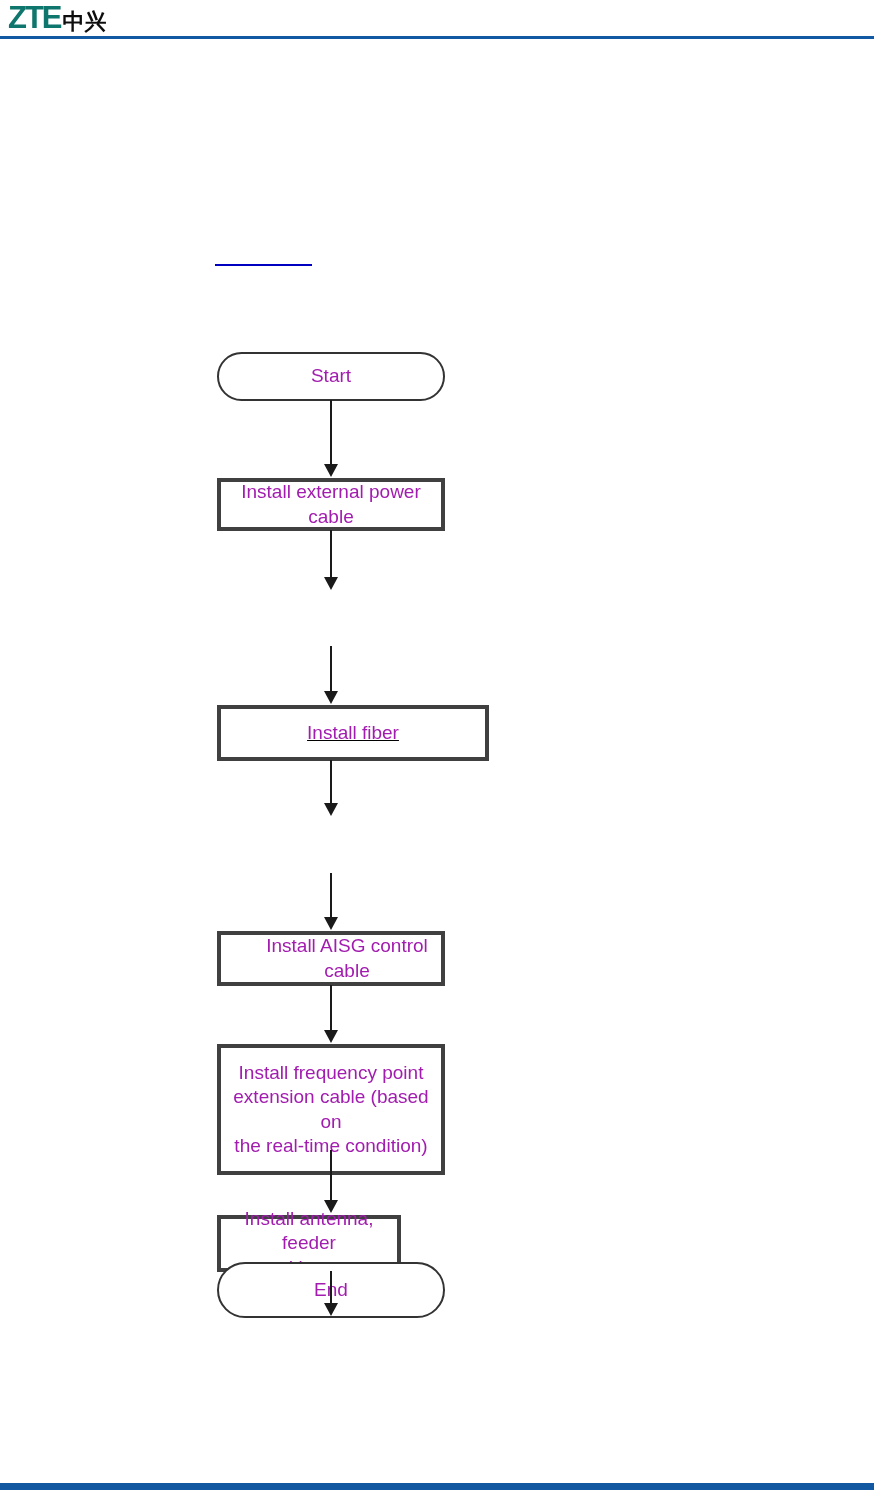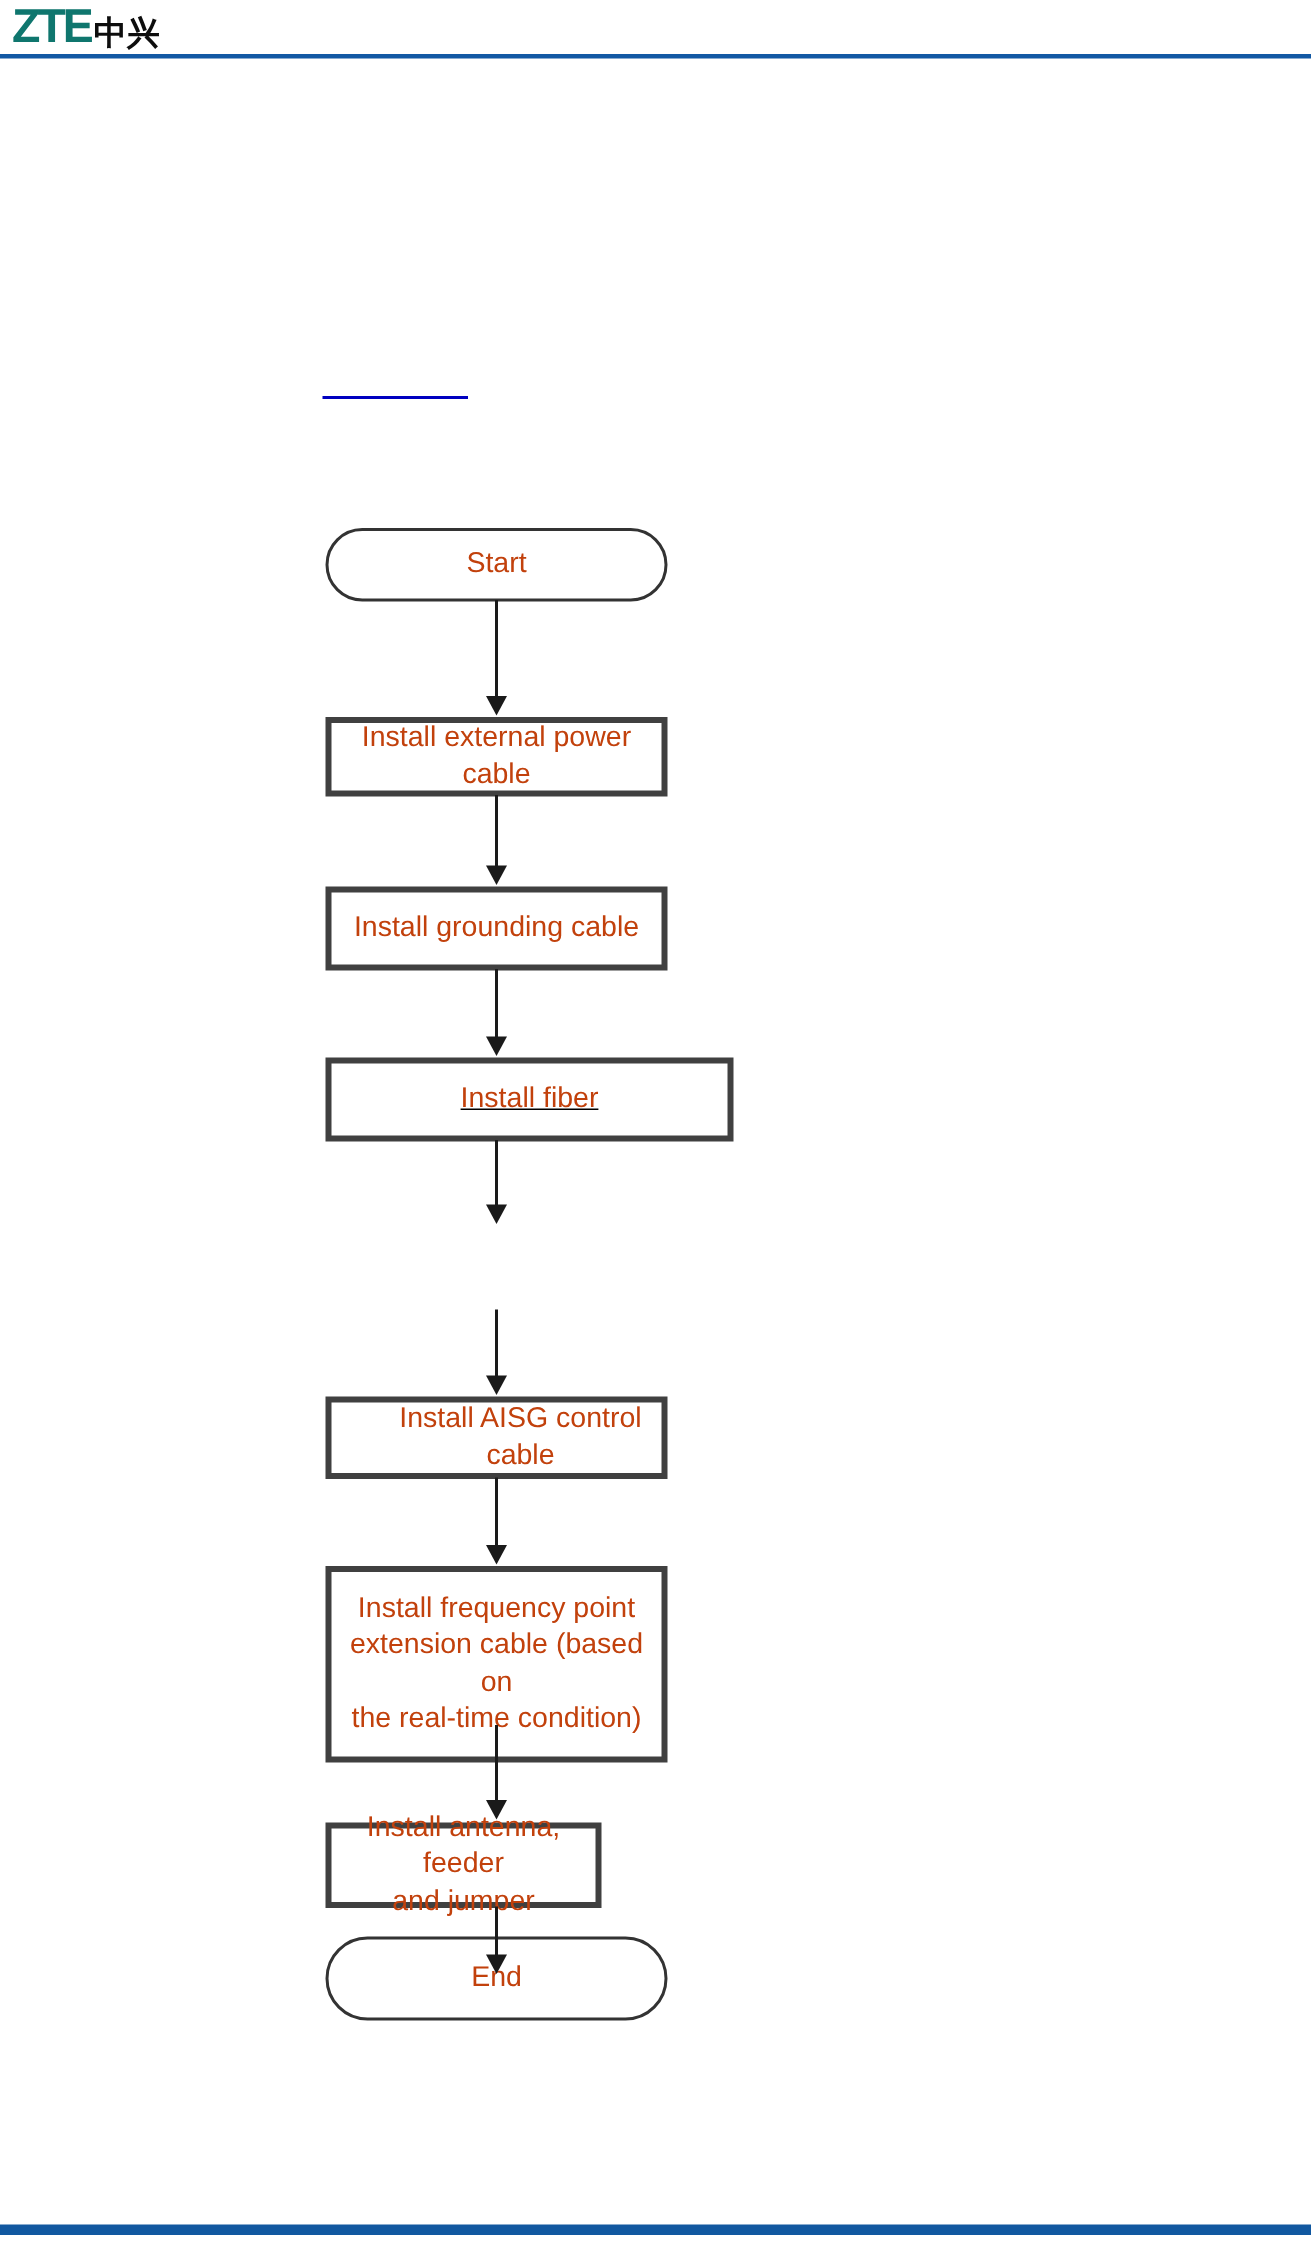--- a/index.html
+++ b/index.html
@@ -62,21 +62,21 @@
     box-sizing: border-box;
     display: flex;
     align-items: center;
     justify-content: center;
     text-align: center;
     background: #ffffff;
   }
   .node .label {
     font-size: 19px;
     line-height: 1.28;
-    color: #c2410c;
+    color: #a21caf;
     white-space: pre-line;
   }
   .node.process { border: 4px solid #404040; }
   .node.terminal { border: 2px solid #333333; }
 
   .edge-line {
     position: absolute;
     left: 330px;
     width: 2px;
     background: #1a1a1a;
@@ -112,40 +112,37 @@
   <a class="anchor-link" title=""></a>
 
   <div class="flowchart" id="flowchart">
       <div class="node terminal" style="top: 352px; height: 49px; left: 217px; width: 228px; border-radius: 25px;">
         <span class="label">Start</span>
       </div>
       <div class="node process" style="top: 478px; height: 53px; left: 217px; width: 228px;">
         <span class="label">Install external power
 cable</span>
       </div>
-      <div class="node process" style="top: 591px; height: 56px; left: 217px; width: 228px;">
-        <span class="label">Install grounding cable</span>
-      </div>
       <div class="node process" style="top: 705px; height: 56px; left: 217px; width: 272px; text-decoration: underline;">
         <span class="label">Install fiber</span>
       </div>
       <div class="node process" style="top: 931px; height: 55px; left: 217px; width: 228px; padding-left: 32px;">
         <span class="label">Install AISG control
 cable</span>
       </div>
       <div class="node process" style="top: 1044px; height: 131px; left: 217px; width: 228px;">
         <span class="label">Install frequency point
 extension cable (based on
 the real-time condition)</span>
       </div>
       <div class="node process" style="top: 1215px; height: 57px; left: 217px; width: 184px;">
         <span class="label">Install antenna, feeder
 and jumper</span>
       </div>
-      <div class="node terminal" style="top: 1291px; height: 56px; left: 217px; width: 228px; border-radius: 28px;">
+      <div class="node terminal" style="top: 1262px; height: 56px; left: 217px; width: 228px; border-radius: 28px;">
         <span class="label">End</span>
       </div>
       <div class="edge-line" style="top: 400px; height: 66px;"></div>
       <div class="edge-head" style="top: 464px;"></div>
       <div class="edge-line" style="top: 530px; height: 49px;"></div>
       <div class="edge-head" style="top: 577px;"></div>
       <div class="edge-line" style="top: 646px; height: 47px;"></div>
       <div class="edge-head" style="top: 691px;"></div>
       <div class="edge-line" style="top: 760px; height: 45px;"></div>
       <div class="edge-head" style="top: 803px;"></div>

